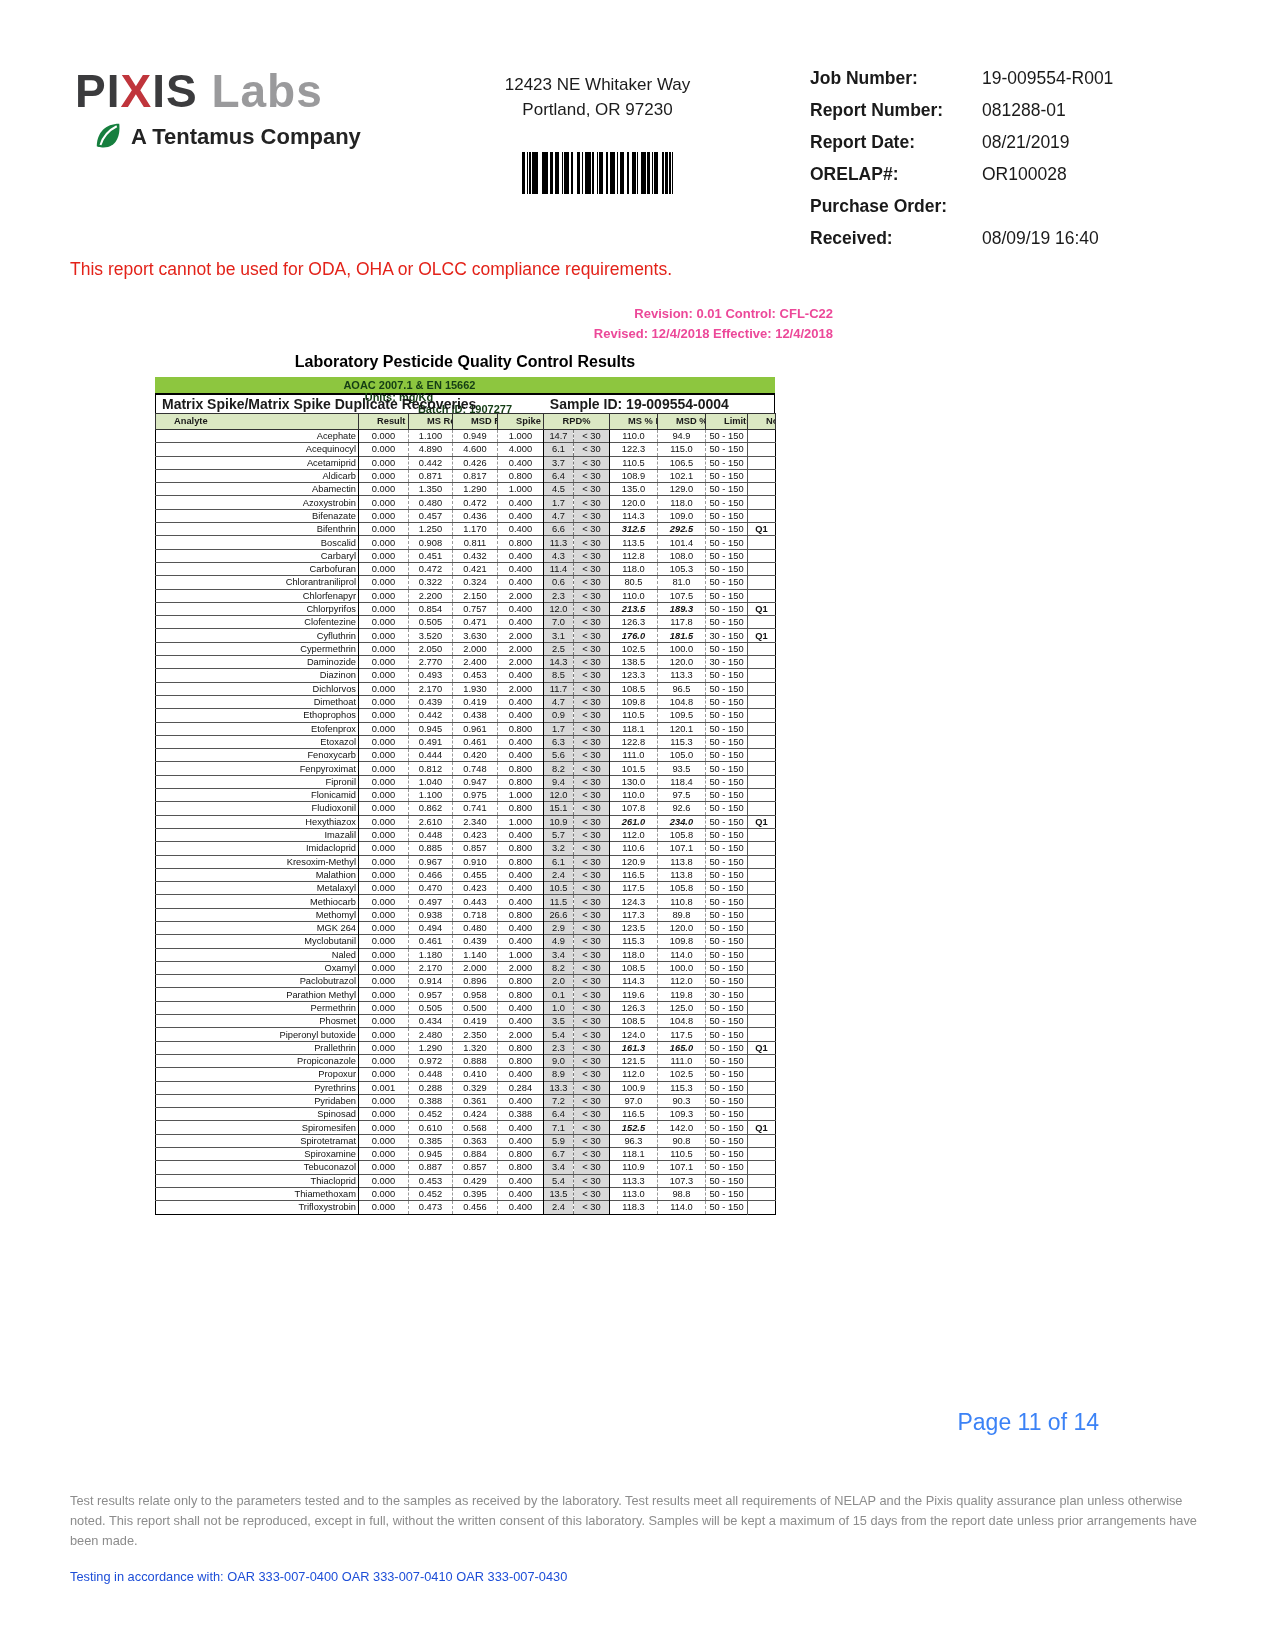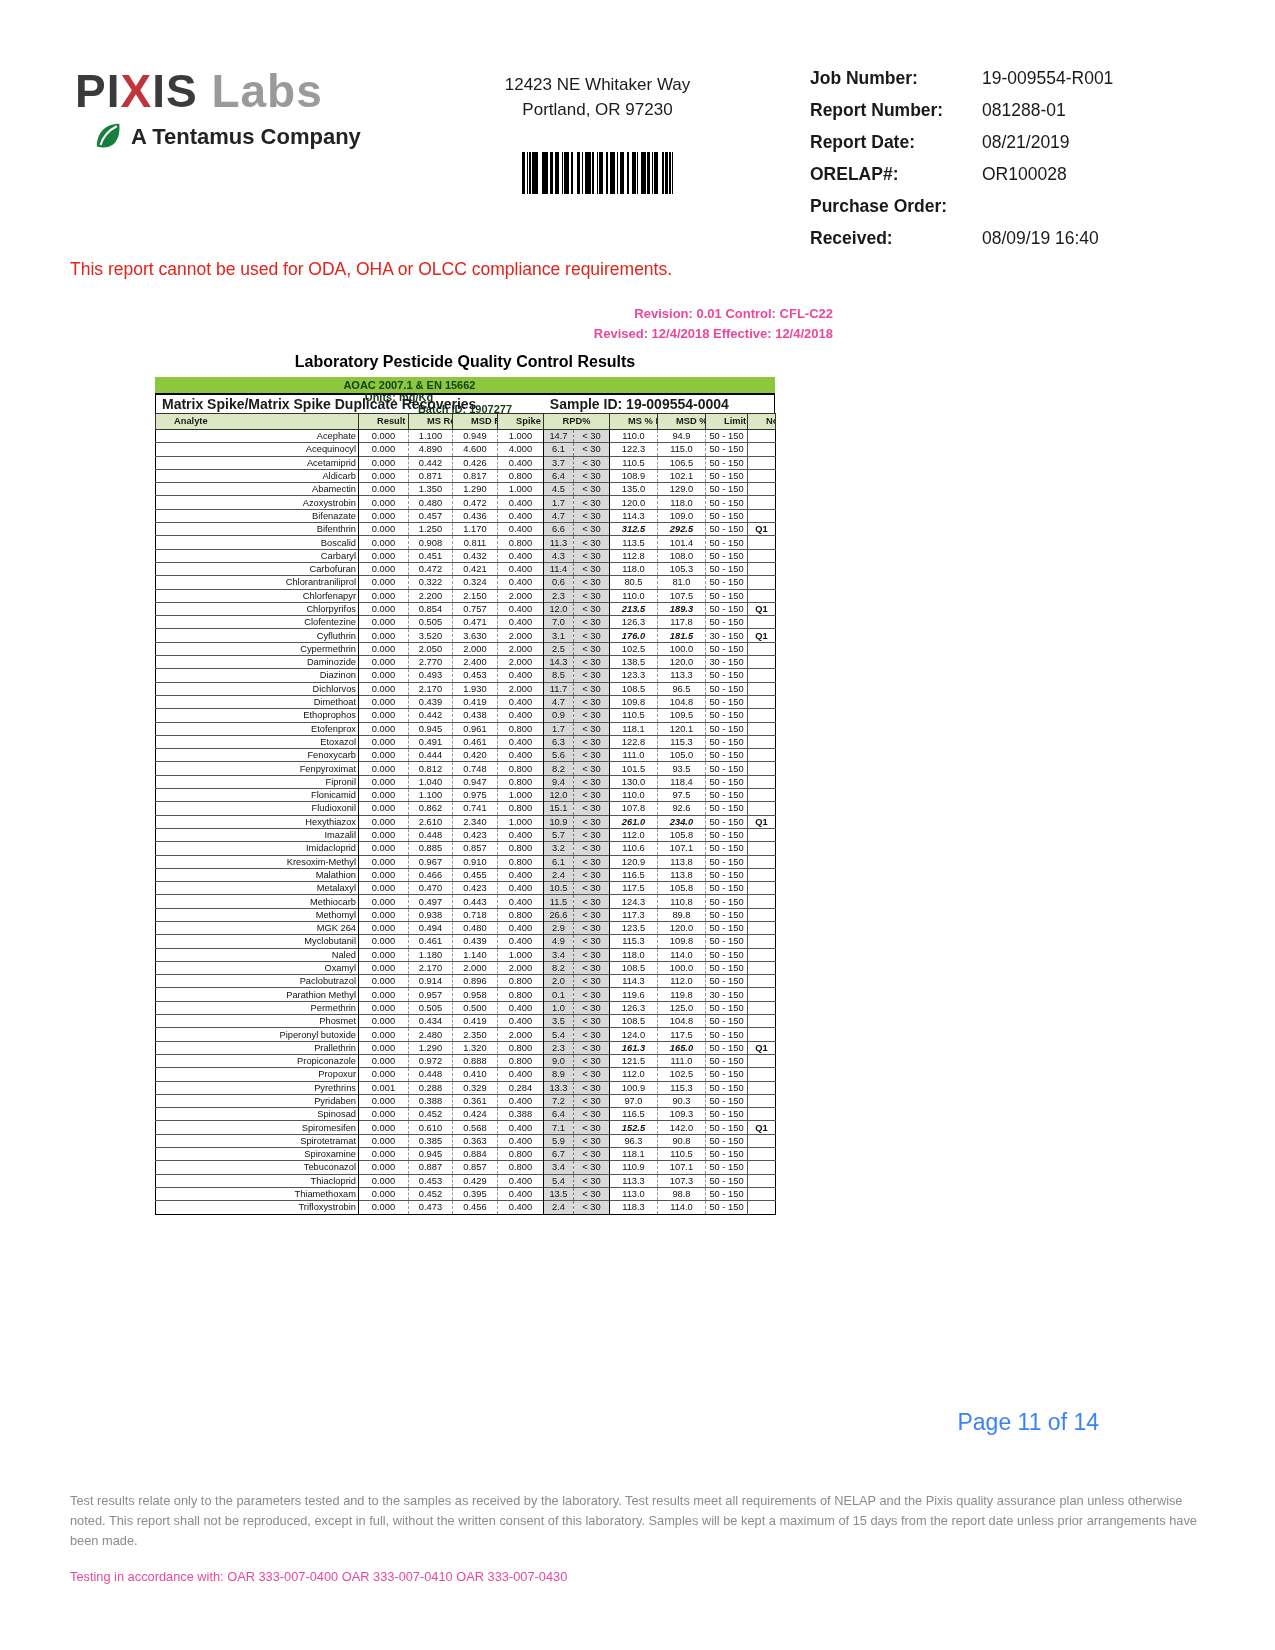--- a/index.html
+++ b/index.html
@@ -71,21 +71,21 @@
   .qc-grid td.c-rpd{background:var(--gray);border-left:1px solid #000;}
   .qc-grid td.c-rpd + td.c-rpd{border-left:1px dashed #777;}
   .qc-grid td.c-after-rpd{border-left:1px solid #000;}
   .qc-grid td.c-flag{font-weight:700;font-style:italic;}
   .qc-grid td.c-notes{font-weight:700;border-left:1px solid #555;}
 
   
   .page-num{position:absolute;top:1381px;right:176px;font-size:23px;color:#3b82f6;margin-top:28px;}
   .footer-text{position:absolute;top:1491px;left:70px;width:1142px;font-size:12.8px;
     color:#8c8c8c;line-height:20px;}
-  .testing{position:absolute;top:1569px;left:70px;font-size:12.8px;color:#ec4899;}
+  .testing{position:absolute;top:1569px;left:70px;font-size:12.8px;color:#1d4ed8;}
 </style>
 </head>
 <body>
 
 <div class="page">
 
   <div class="header">
     <div class="logo">
       <div class="logo-line1"><span class="lg-dark">PI</span><span class="lg-red">X</span><span class="lg-dark">IS</span> <span class="lg-gray">Labs</span></div>
       <div class="logo-line2">

